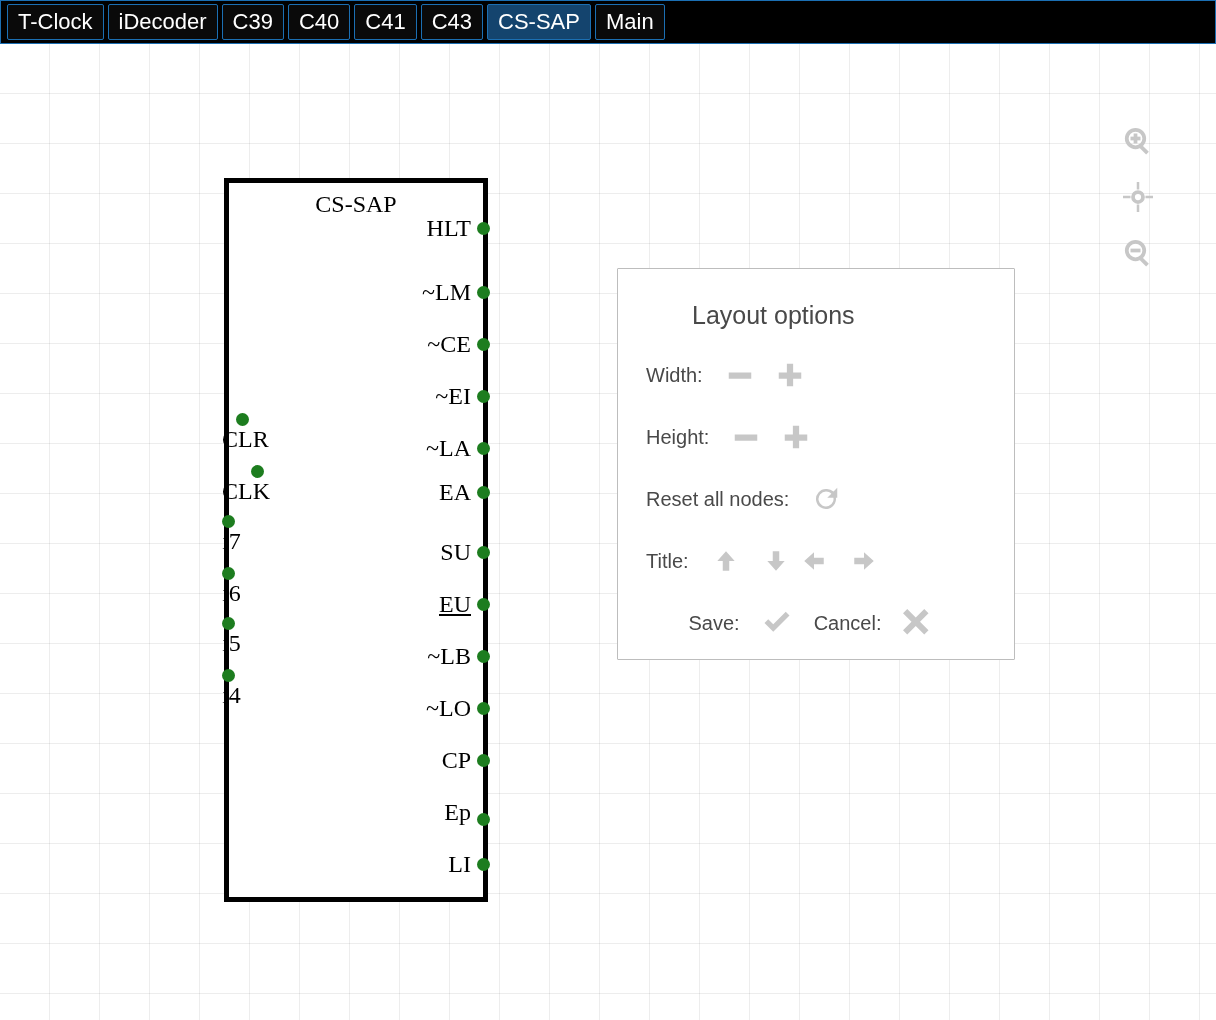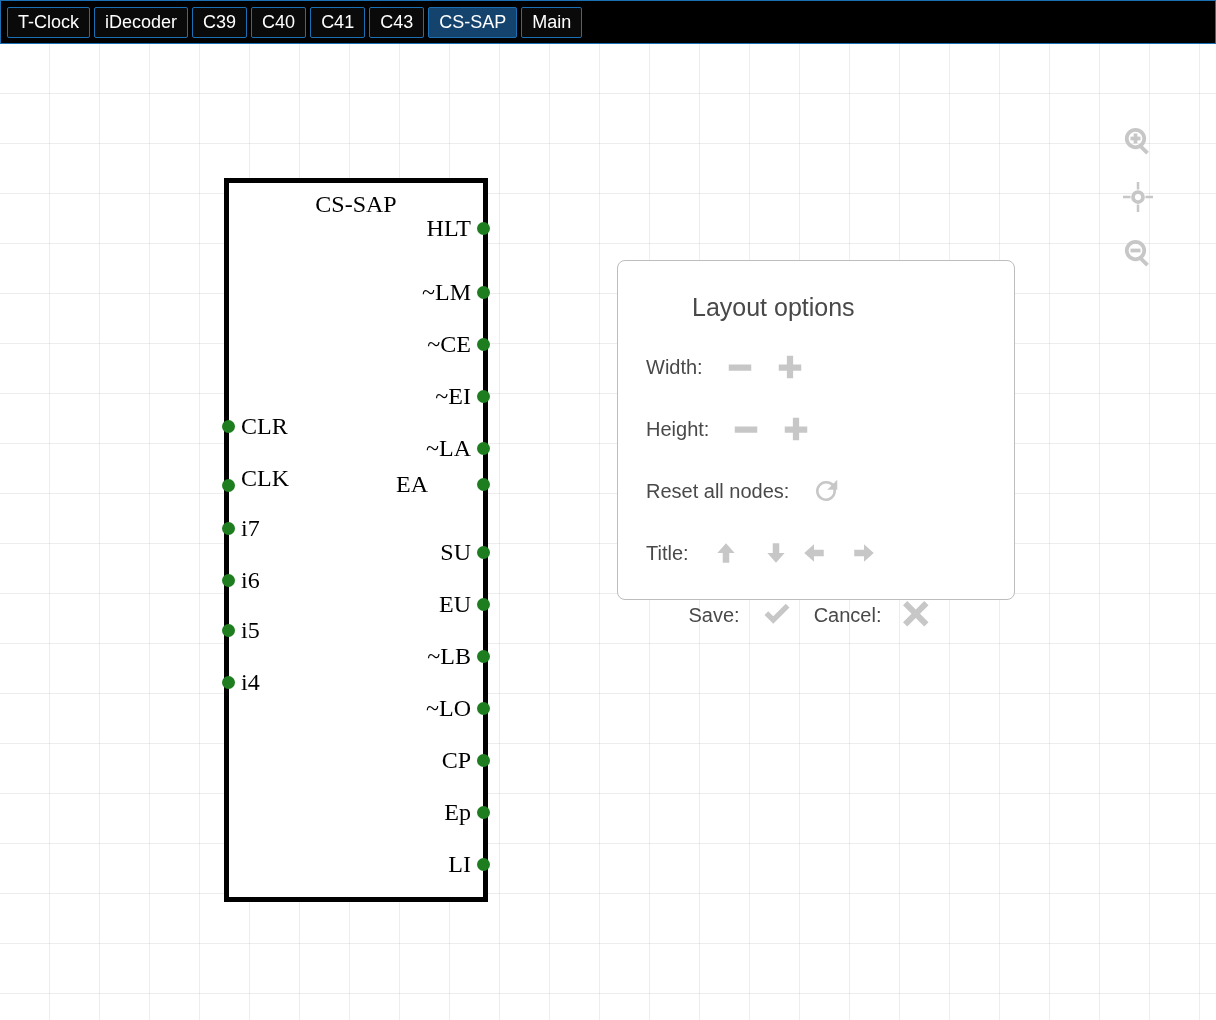--- a/index.html
+++ b/index.html
@@ -5,21 +5,21 @@
   * { box-sizing: border-box; margin: 0; padding: 0; }
   html, body { width: 1216px; height: 1020px; font-family: "Helvetica Neue", Arial, sans-serif; background: #fff; overflow: hidden; }
 
   
   .tabs-bar {
     position: absolute; left: 0; top: 0; width: 1216px; height: 44px;
     background: #000; display: flex; align-items: center; padding: 0 4px;
     border: 1px solid #1b6fb3;
   }
   .tab {
-    color: #fff; font-size: 18px; padding: 4px 10px; margin: 0 2px;
+    color: #fff; font-size: 22px; padding: 4px 10px; margin: 0 2px;
     border: 1px solid #1b6fb3; background: #0a0a0a; cursor: pointer;
     border-radius: 2px; user-select: none;
   }
   .tab.active { background: #14446e; }
 
   
   .canvas {
     position: absolute; left: 0; top: 44px; width: 1216px; height: 976px;
     background-image:
       linear-gradient(to right,  rgba(0,0,0,0.07) 1px, transparent 1px),
@@ -32,34 +32,34 @@
   .chip {
     position: absolute; left: 224px; top: 134px; width: 264px; height: 724px;
     border: 5px solid #000; background: #fff;
   }
   .chip-title {
     position: absolute; left: 0; top: 8px; width: 100%; text-align: center;
     font-family: Georgia, "Times New Roman", serif; font-size: 24px; color: #000;
   }
   .port {
     position: absolute; font-family: Georgia, "Times New Roman", serif; font-size: 24px; color:#000;
-    display: flex; align-items: center; white-space: nowrap;
+    display: flex; align-items: center; white-space: nowrap; flex-direction: column;
   }
   .port .dot {
     width: 13px; height: 13px; border-radius: 50%; background: #1d7d1f; flex: 0 0 auto;
   }
   .port.left  { left: -7px; }
   .port.left  .dot   { margin-right: 6px; }
   .port.right { right: -7px; flex-direction: row; }
   .port.right .label { margin-right: 6px; }
 
   
   .panel {
-    position: absolute; left: 617px; top: 216px; width: 398px; height: 340px;
-    background: #fff; border: 1px solid #bdbdbd; border-radius: 8px;
+    position: absolute; left: 617px; top: 224px; width: 398px; height: 392px;
+    background: #fff; border: 1px solid #bdbdbd; border-radius: 1px;
     padding: 26px 28px; color: #494949;
   }
   .panel-title { font-size: 25px; margin: 6px 0 28px 46px; }
   .panel-row {
     display: flex; align-items: center; font-size: 20px; margin-bottom: 28px;
   }
   .panel-row .lbl { margin-right: 12px; }
   .panel-row.save-row { margin-top: 8px; justify-content: center; }
   .iconbtn {
     width: 34px; height: 34px; display: inline-flex; align-items: center; justify-content: center;
@@ -131,45 +131,45 @@
           <span class="dot"></span>
         </div>
         <div class="port right" style="top: 200px;">
           <span class="label">~EI</span>
           <span class="dot"></span>
         </div>
         <div class="port right" style="top: 252px;">
           <span class="label">~LA</span>
           <span class="dot"></span>
         </div>
-        <div class="port right" style="top: 288px; gap: 43px;">
+        <div class="port right" style="top: 296px;">
           <span class="label">EA</span>
           <span class="dot"></span>
         </div>
         <div class="port right" style="top: 356px;">
           <span class="label">SU</span>
           <span class="dot"></span>
         </div>
-        <div class="port right" style="top: 408px;">
+        <div class="port right" style="top: 408px; text-decoration: underline;">
           <span class="label">EU</span>
           <span class="dot"></span>
         </div>
         <div class="port right" style="top: 460px;">
           <span class="label">~LB</span>
           <span class="dot"></span>
         </div>
         <div class="port right" style="top: 512px;">
           <span class="label">~LO</span>
           <span class="dot"></span>
         </div>
         <div class="port right" style="top: 564px;">
           <span class="label">CP</span>
           <span class="dot"></span>
         </div>
-        <div class="port right" style="top: 616px;">
+        <div class="port right" style="top: 616px; align-items: flex-end;">
           <span class="label">Ep</span>
           <span class="dot"></span>
         </div>
         <div class="port right" style="top: 668px;">
           <span class="label">LI</span>
           <span class="dot"></span>
         </div>
       </div>
   </div>
 

